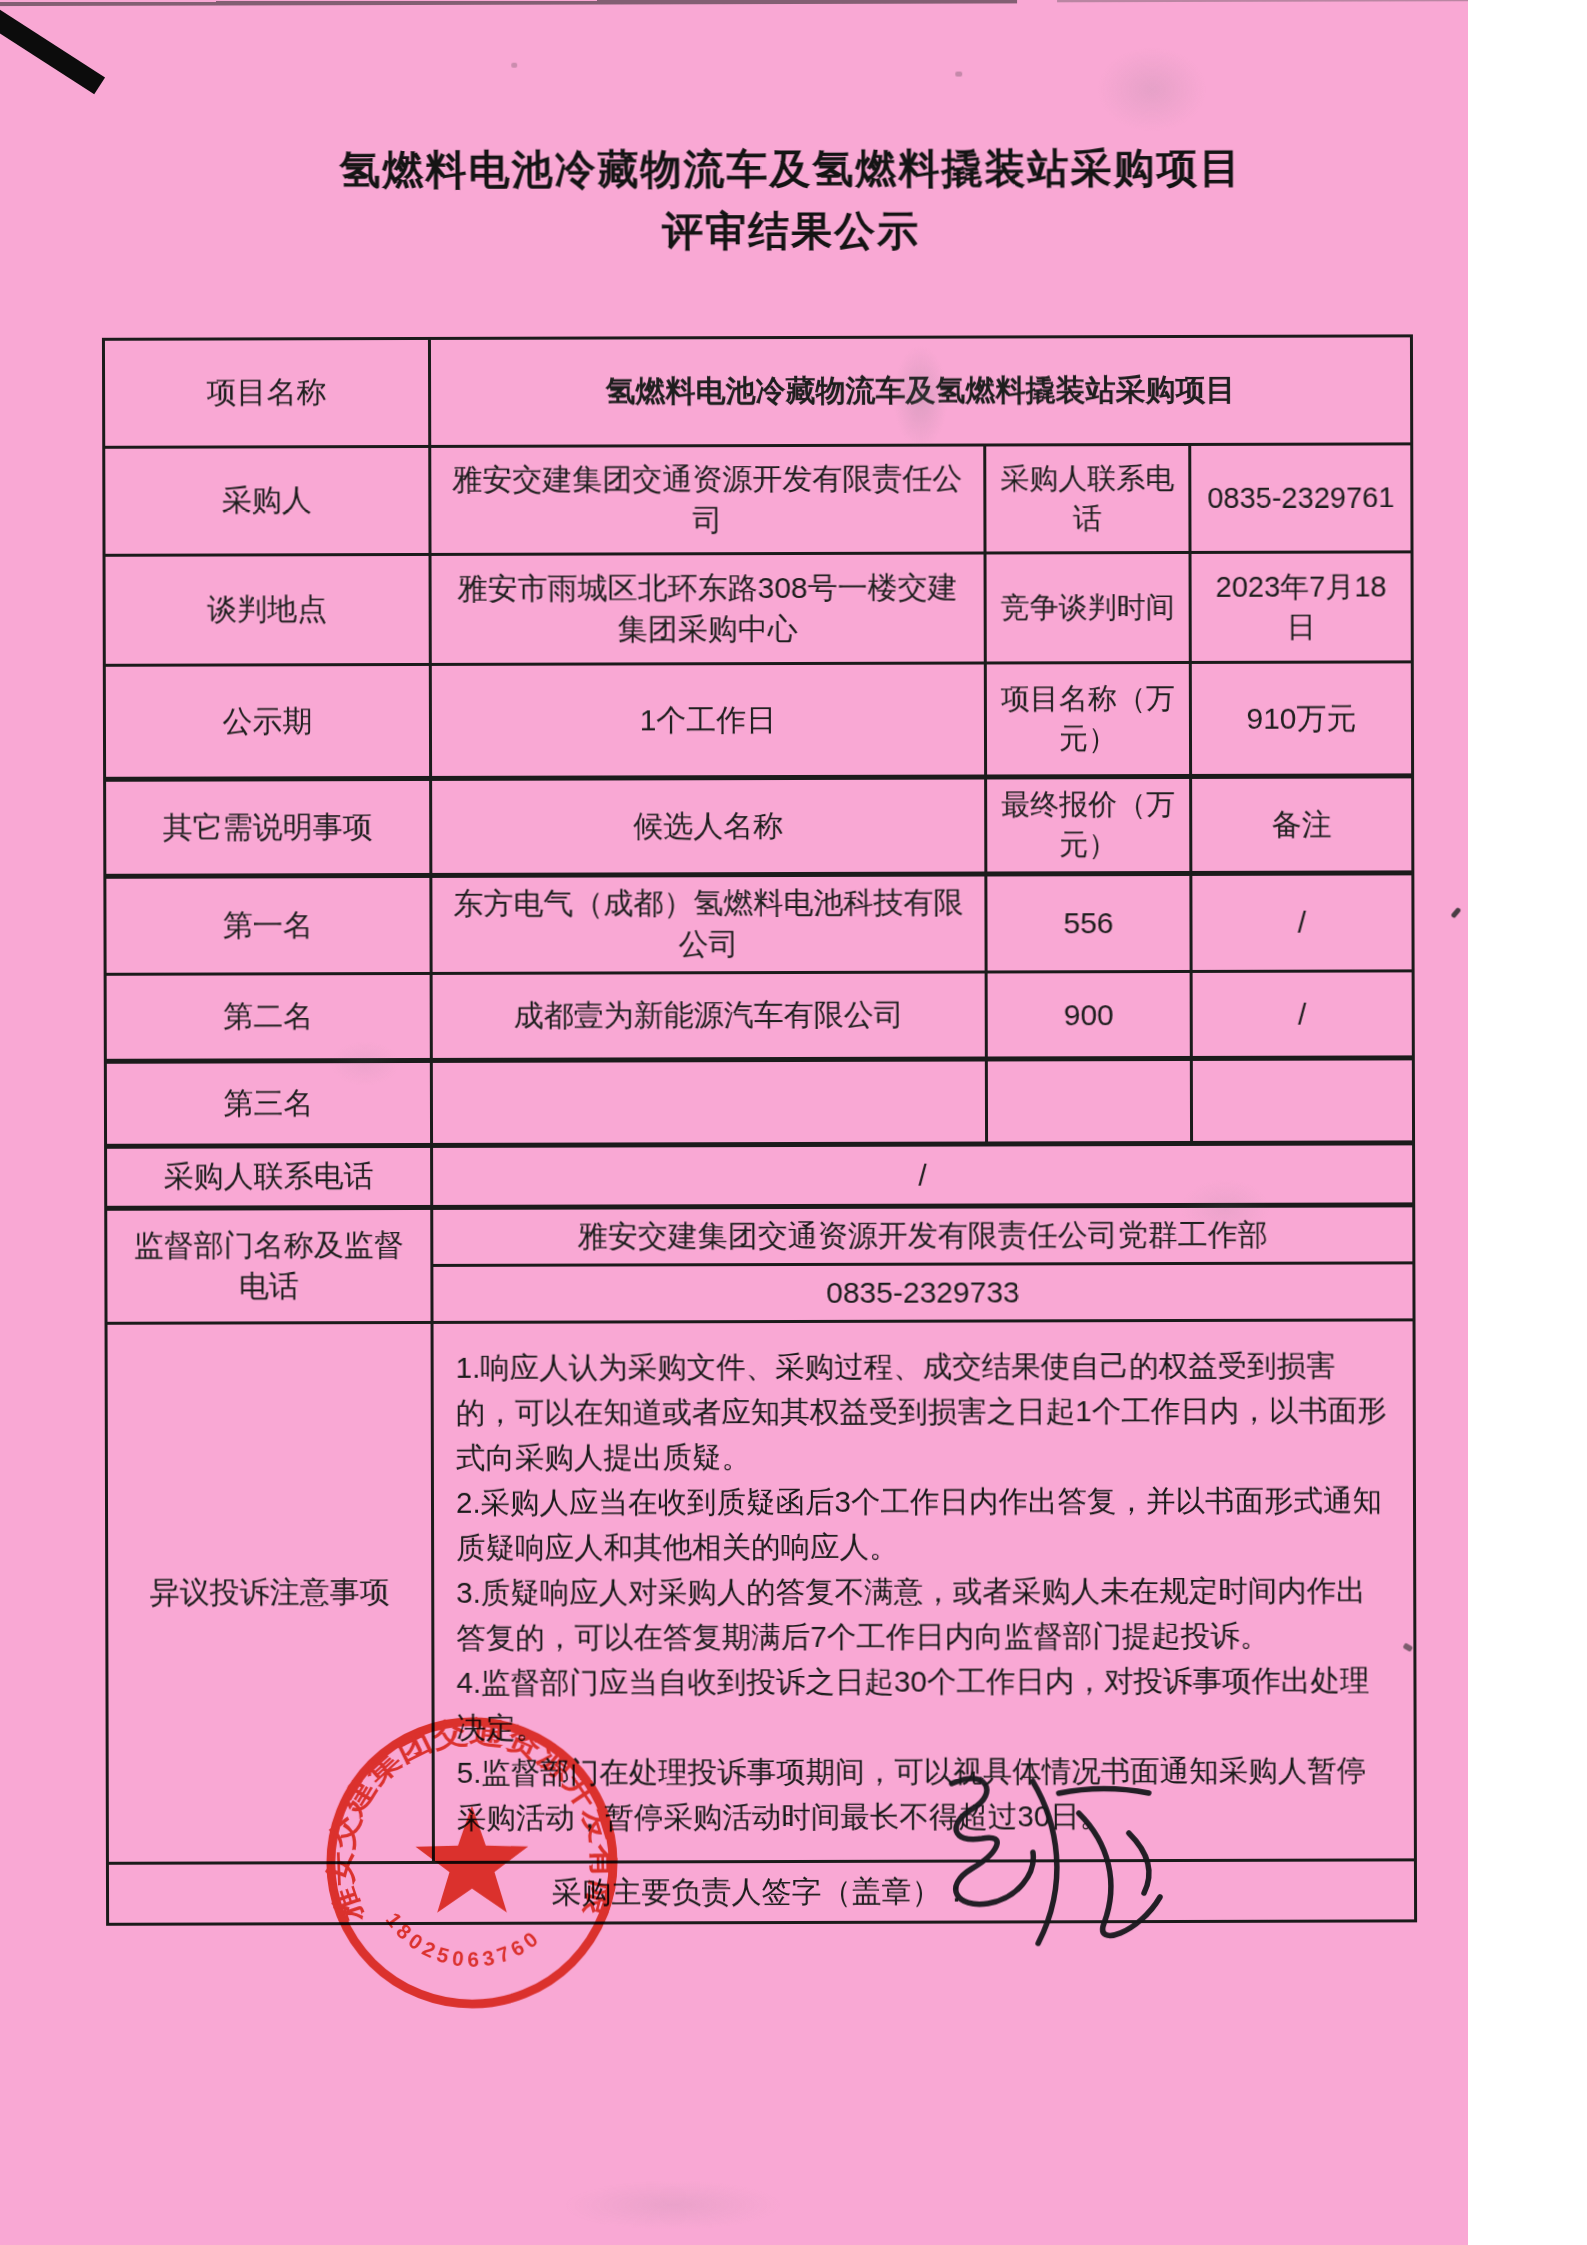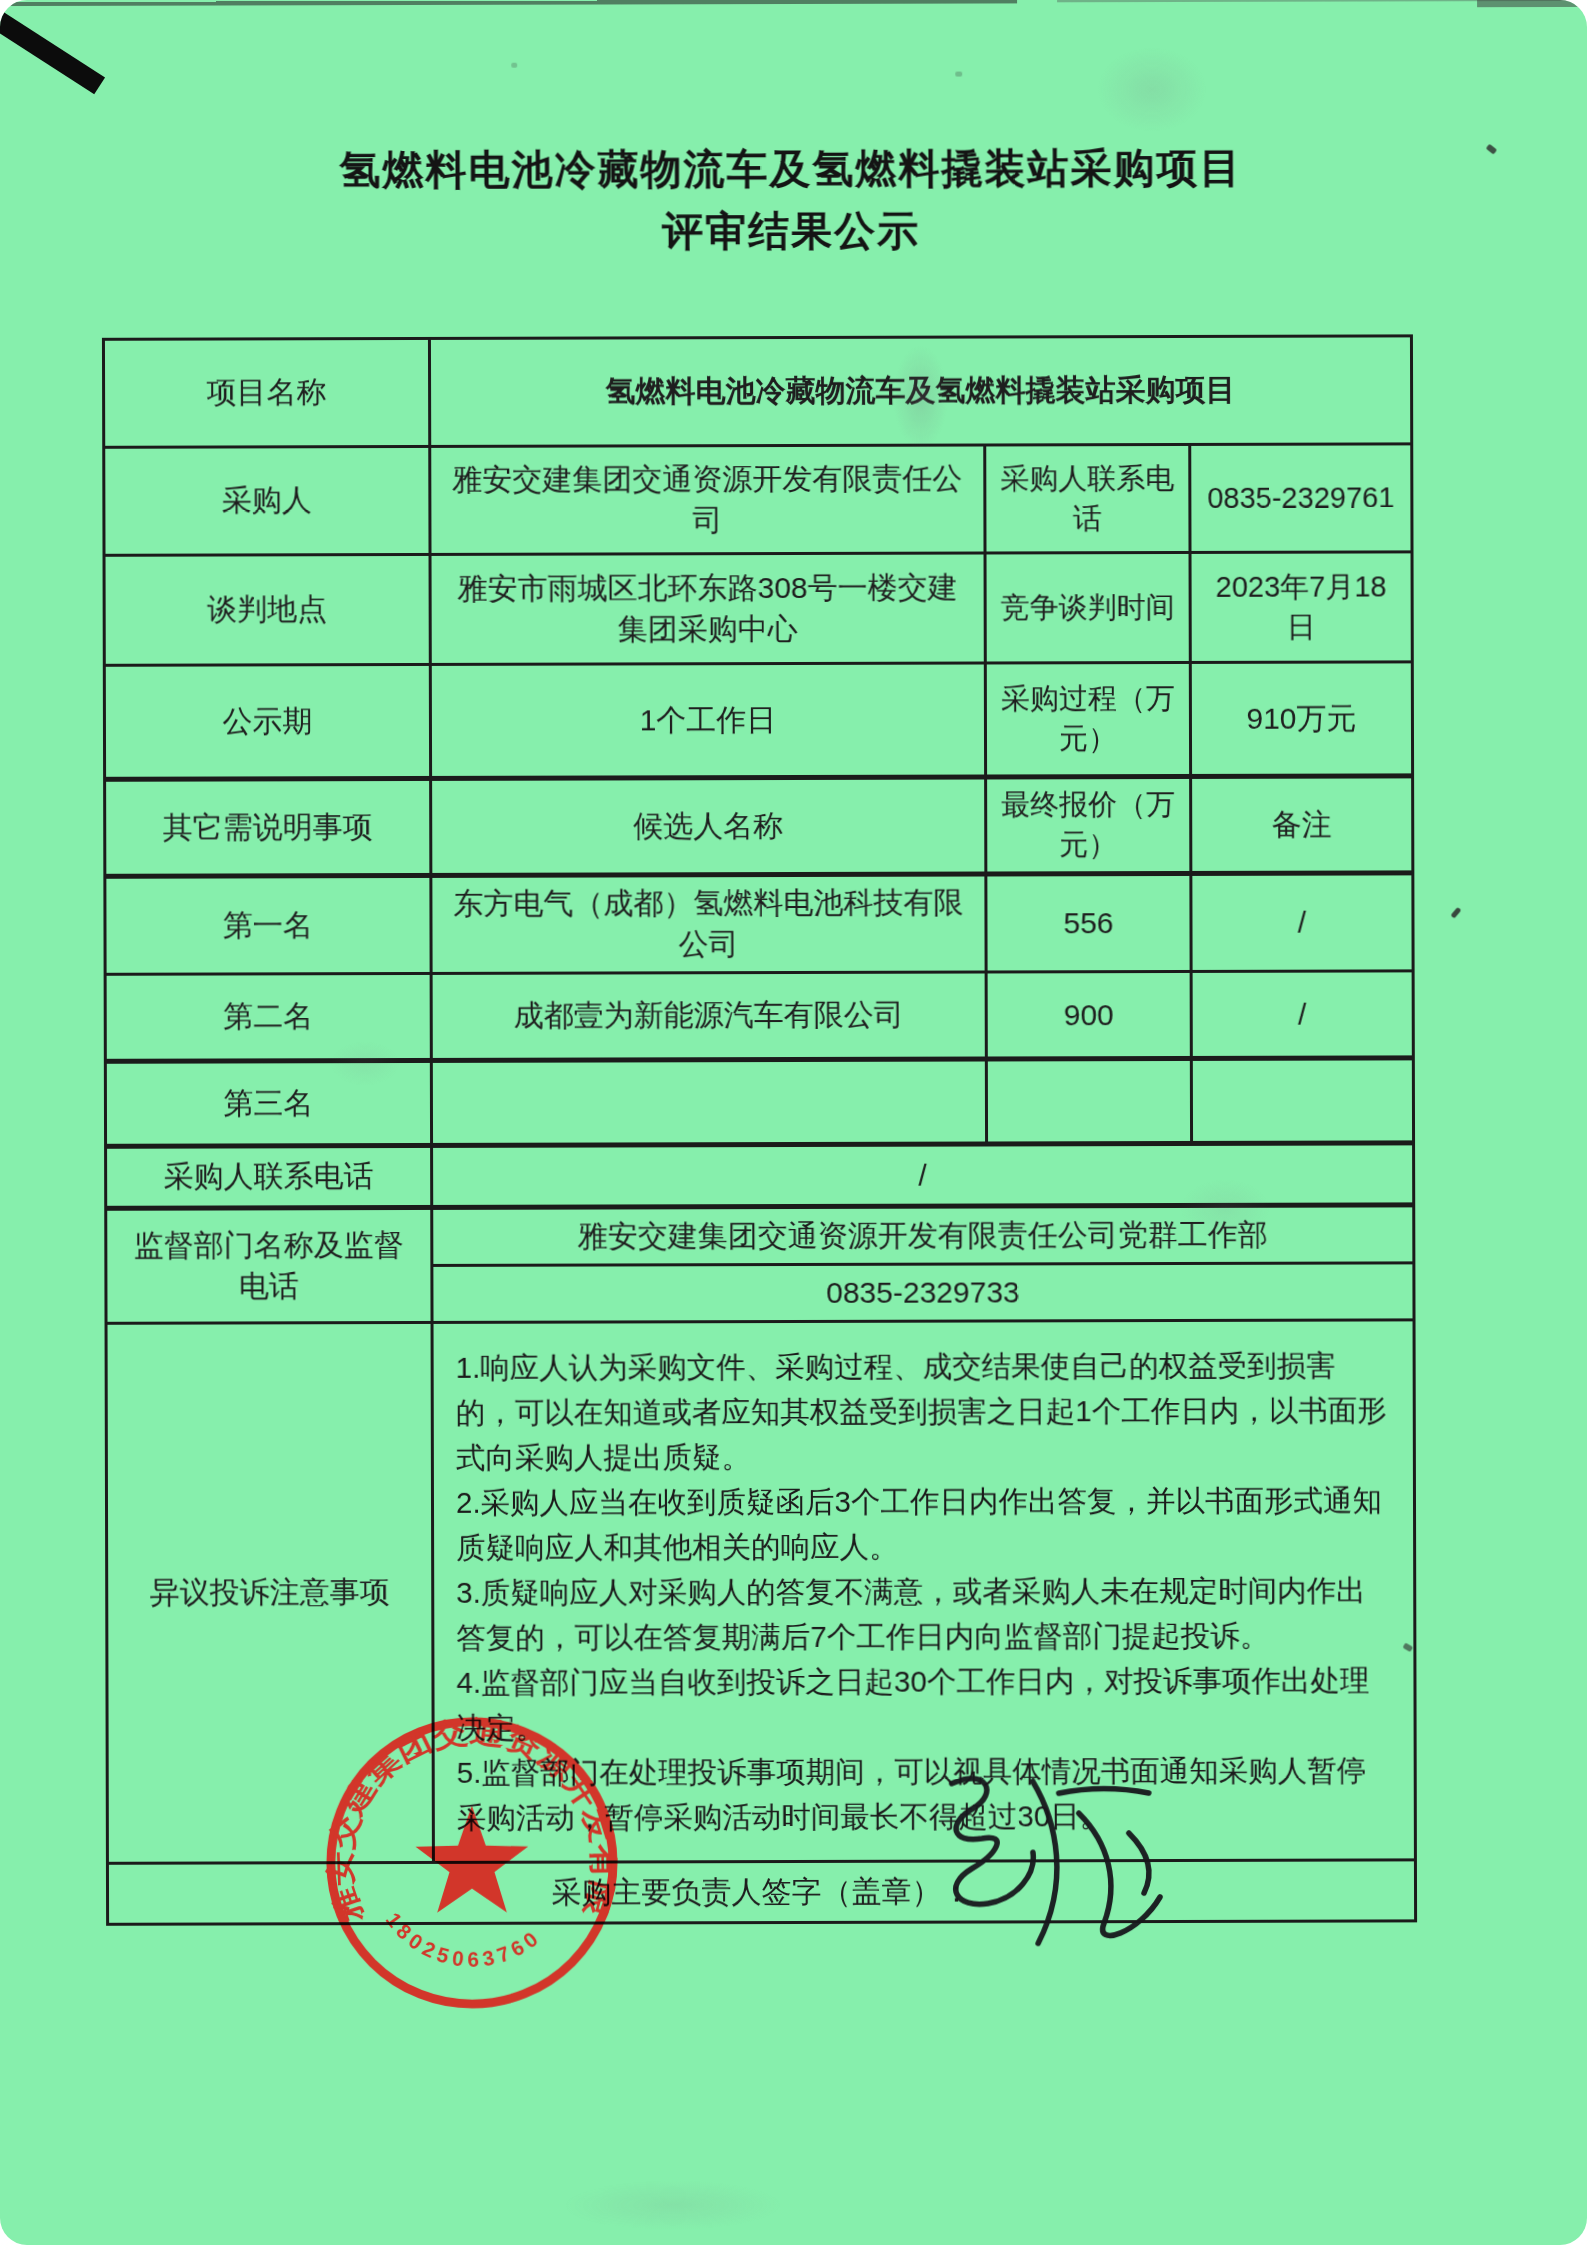--- a/index.html
+++ b/index.html
@@ -1,21 +1,20 @@
 <!DOCTYPE html>
 <html><head>
 <meta charset="utf-8">
 <style>
   html,body{margin:0;padding:0;}
   #page{
-    position:relative; width:1587px; height:2245px;
-    background:#86efac; overflow:hidden;
+    position:relative; width:1468px; height:2245px;
+    background:#f9a8d4; overflow:hidden;
     font-family:"Liberation Sans","DejaVu Sans",sans-serif;
     color:#1f1f1f;
-    border-radius:27px;
   }
   #content{position:absolute; left:0; top:0; width:1587px; height:2245px; transform:rotate(-0.15deg);}
 
   .doc-title{
     position:absolute; top:138px; left:0; width:1587px;
     text-align:center; font-weight:bold; font-size:41px; line-height:62px;
     letter-spacing:2px; color:#141414;
   }
 
   table.doc{
@@ -109,21 +108,21 @@
       <tr class="r3">
         <td>谈判地点</td>
         <td class="l">雅安市雨城区北环东路308号一楼交建集团采购中心</td>
         <td class="l small">竞争谈判时间</td>
         <td class="small">2023年7月18日</td>
       </tr>
 
       <tr class="r4">
         <td>公示期</td>
         <td>1个工作日</td>
-        <td class="l small">采购过程（万元）</td>
+        <td class="l small">项目名称（万元）</td>
         <td>910万元</td>
       </tr>
 
       <tr class="r5 t">
         <td>其它需说明事项</td>
         <td>候选人名称</td>
         <td class="l small">最终报价（万元）</td>
         <td>备注</td>
       </tr>
 

